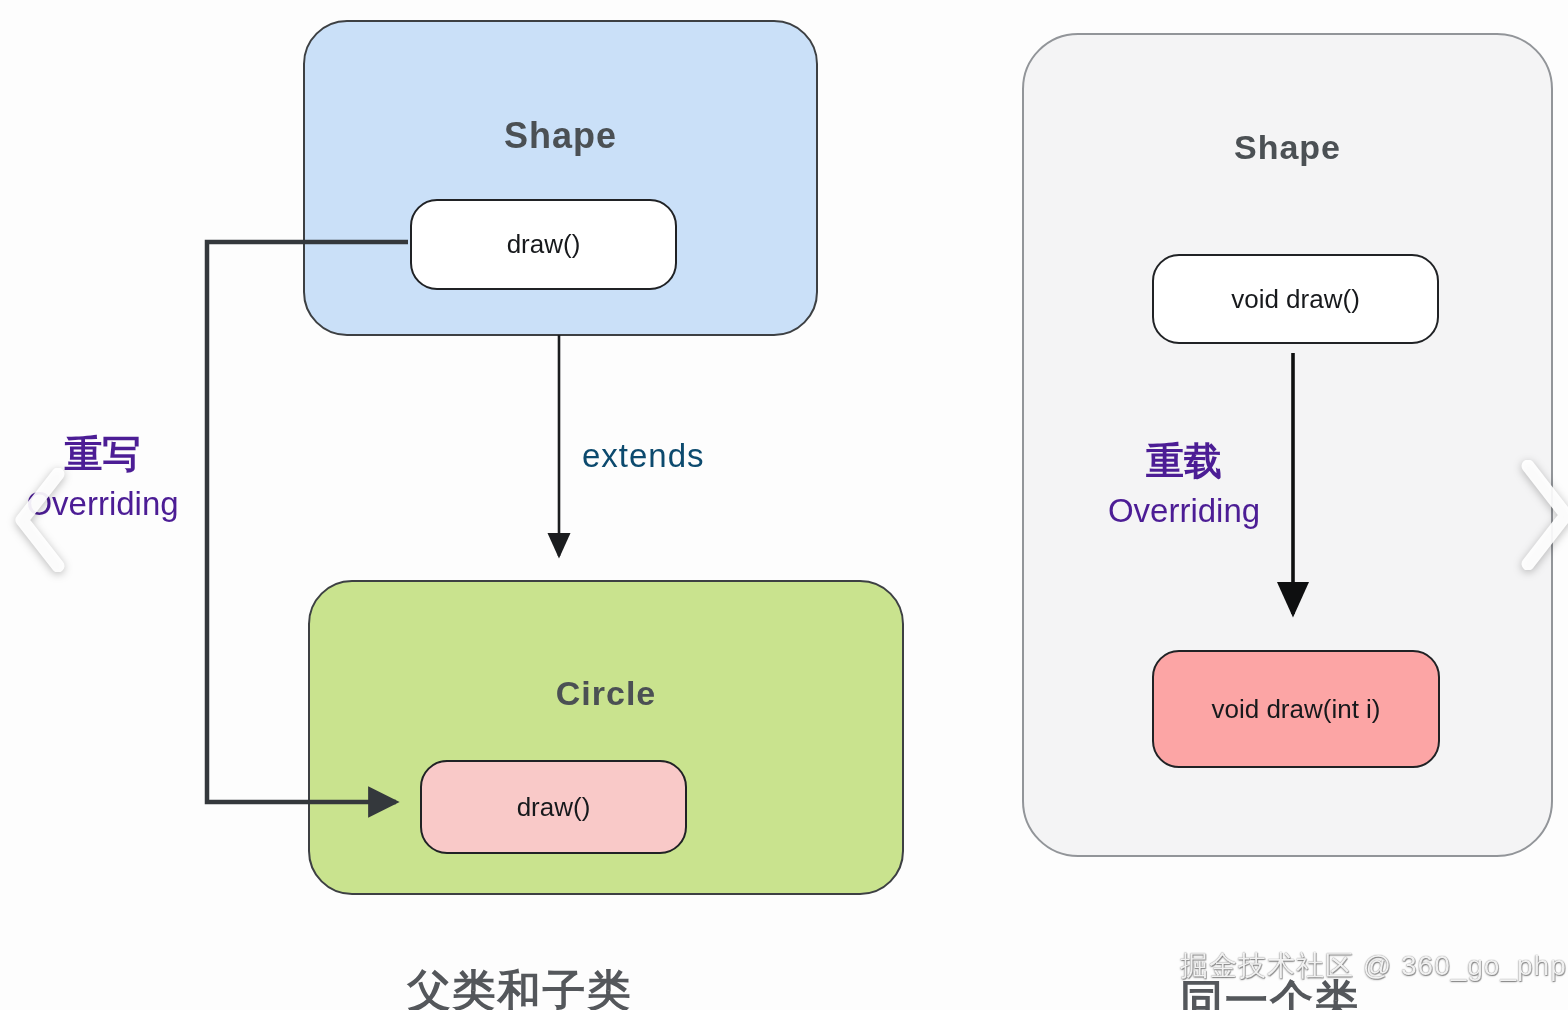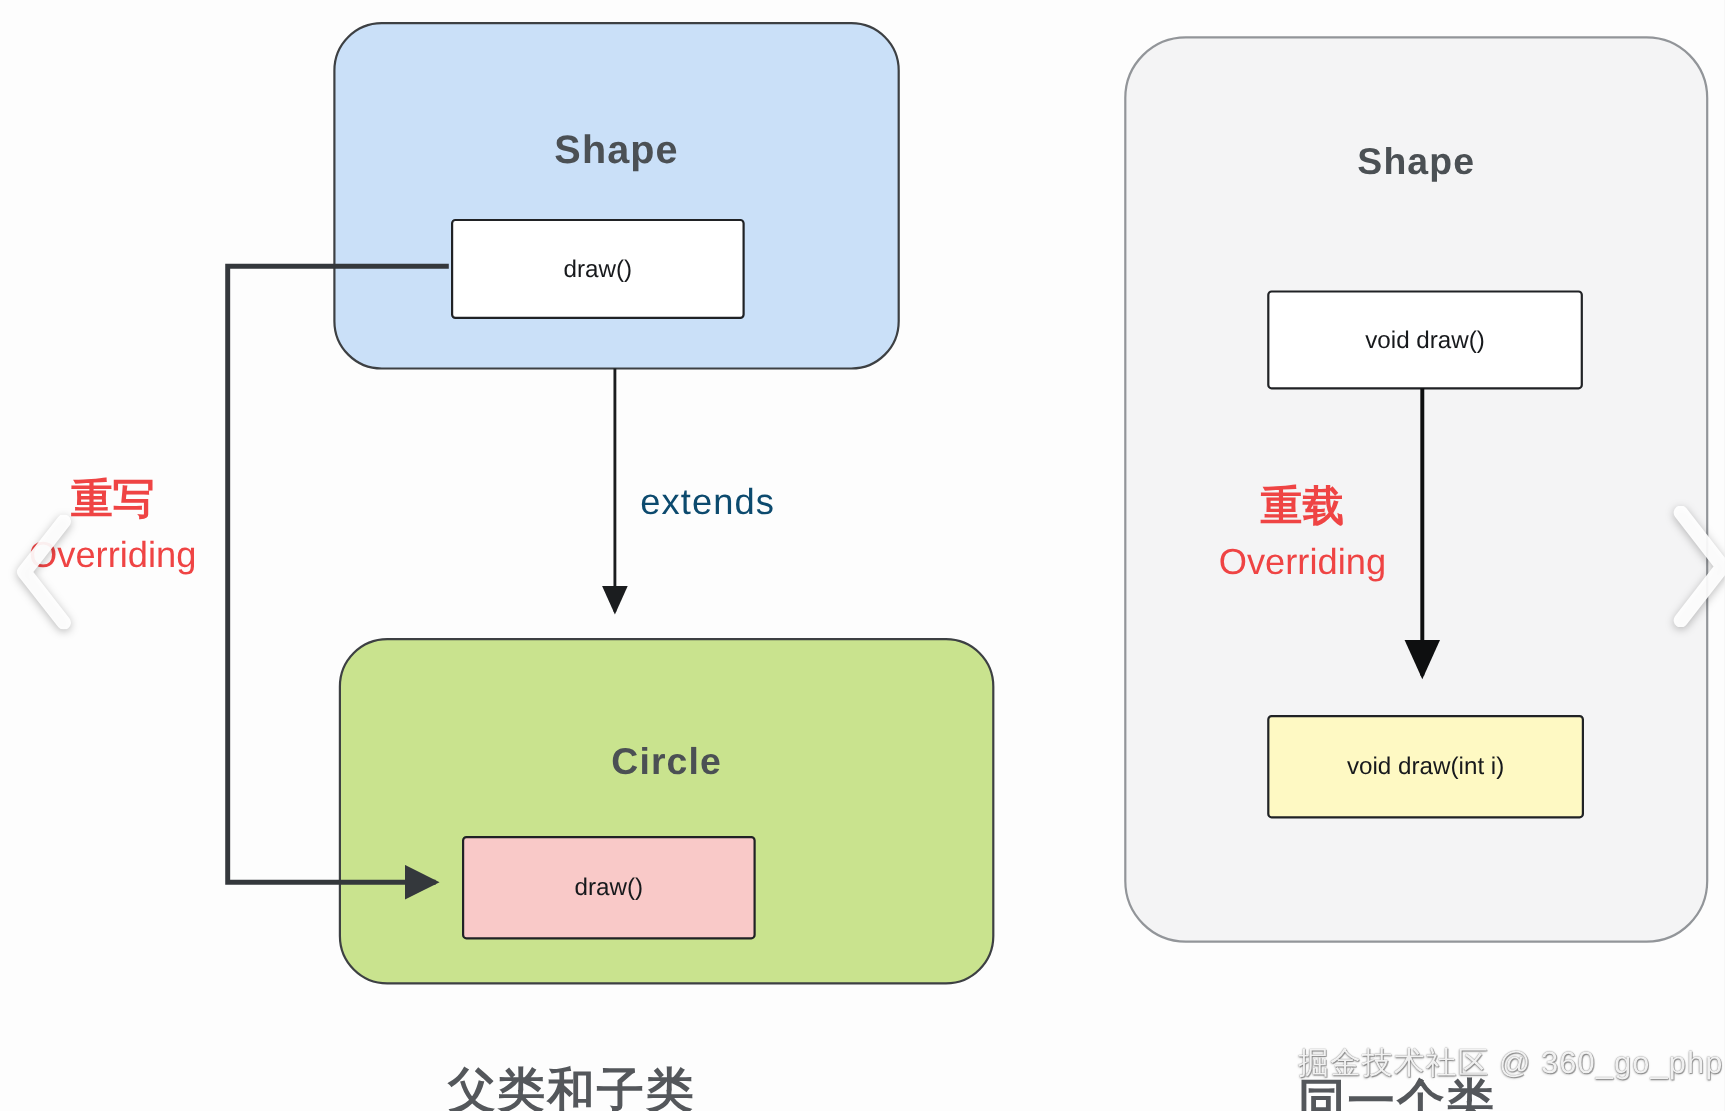--- a/index.html
+++ b/index.html
@@ -34,45 +34,45 @@
     color: #4b5054;
     letter-spacing: 1px;
   }
   .title-lg { top: 93px; font-size: 36px; }
   .title-md { top: 92px; font-size: 34px; }
 
   
   .method-box {
     position: absolute;
     border: 2.5px solid #202225;
-    border-radius: 4px;
+    border-radius: 27px;
     box-sizing: border-box;
     display: flex;
     align-items: center;
     justify-content: center;
-    font-size: 22px;
+    font-size: 26px;
     color: #17191c;
     background: #ffffff;
   }
   .m-white-left { left: 105px; top: 177px; width: 267px; height: 91px; }
   .m-pink-left  { left: 110px; top: 178px; width: 267px; height: 94px; background: #f9c9c8; }
-  .m-white-right{ left: 128px; top: 229px; width: 287px; height: 90px; }
-  .m-pink-right { left: 128px; top: 615px; width: 288px; height: 94px; background: #fef9c3; align-items: center; }
+  .m-white-right{ left: 128px; top: 219px; width: 287px; height: 90px; }
+  .m-pink-right { left: 128px; top: 615px; width: 288px; height: 118px; background: #fca5a5; align-items: center; }
 
   
   .edge-label {
     position: absolute;
     font-size: 33px;
     color: #0c4a6e;
     letter-spacing: 1px;
   }
   .relation-label {
     position: absolute;
     text-align: center;
-    color: #ef4444;
+    color: #4c1d95;
   }
   .relation-label .cn { font-size: 38px; font-weight: 700; line-height: 48px; }
   .relation-label .en { font-size: 33px; line-height: 40px; margin-top: 6px; }
   .rel-left  { left: 0px;    top: 430px; width: 205px; }
   .rel-right { left: 1059px; top: 437px; width: 250px; }
   .lbl-extends { left: 582px; top: 437px; }
 
   
   .caption {
     position: absolute;

